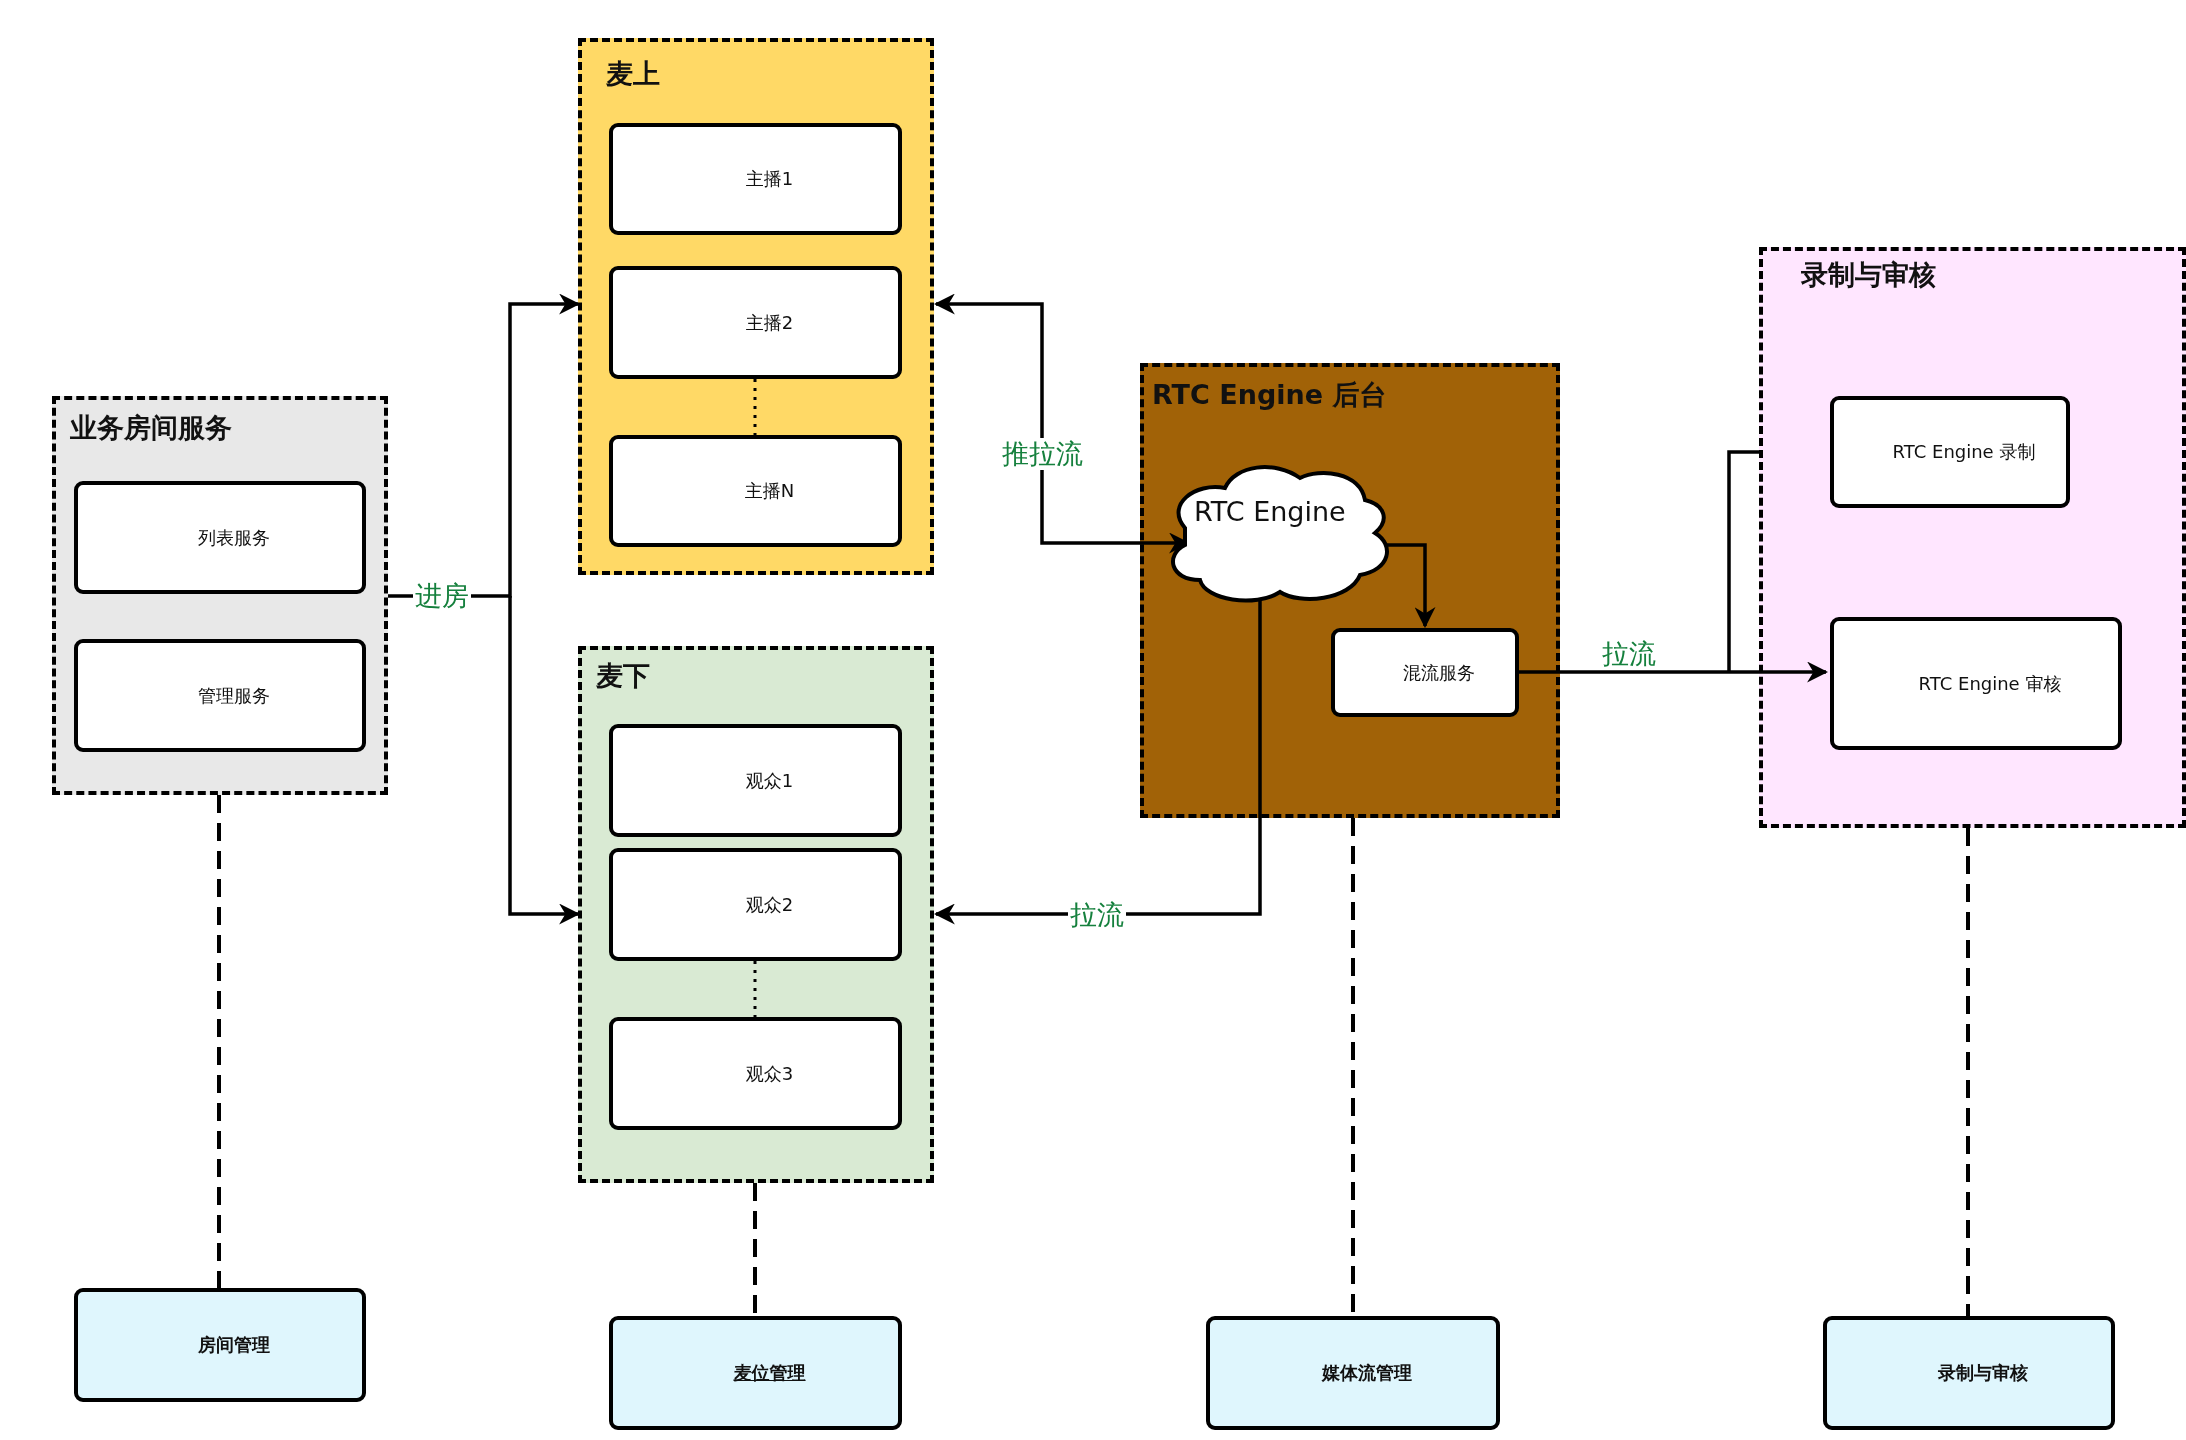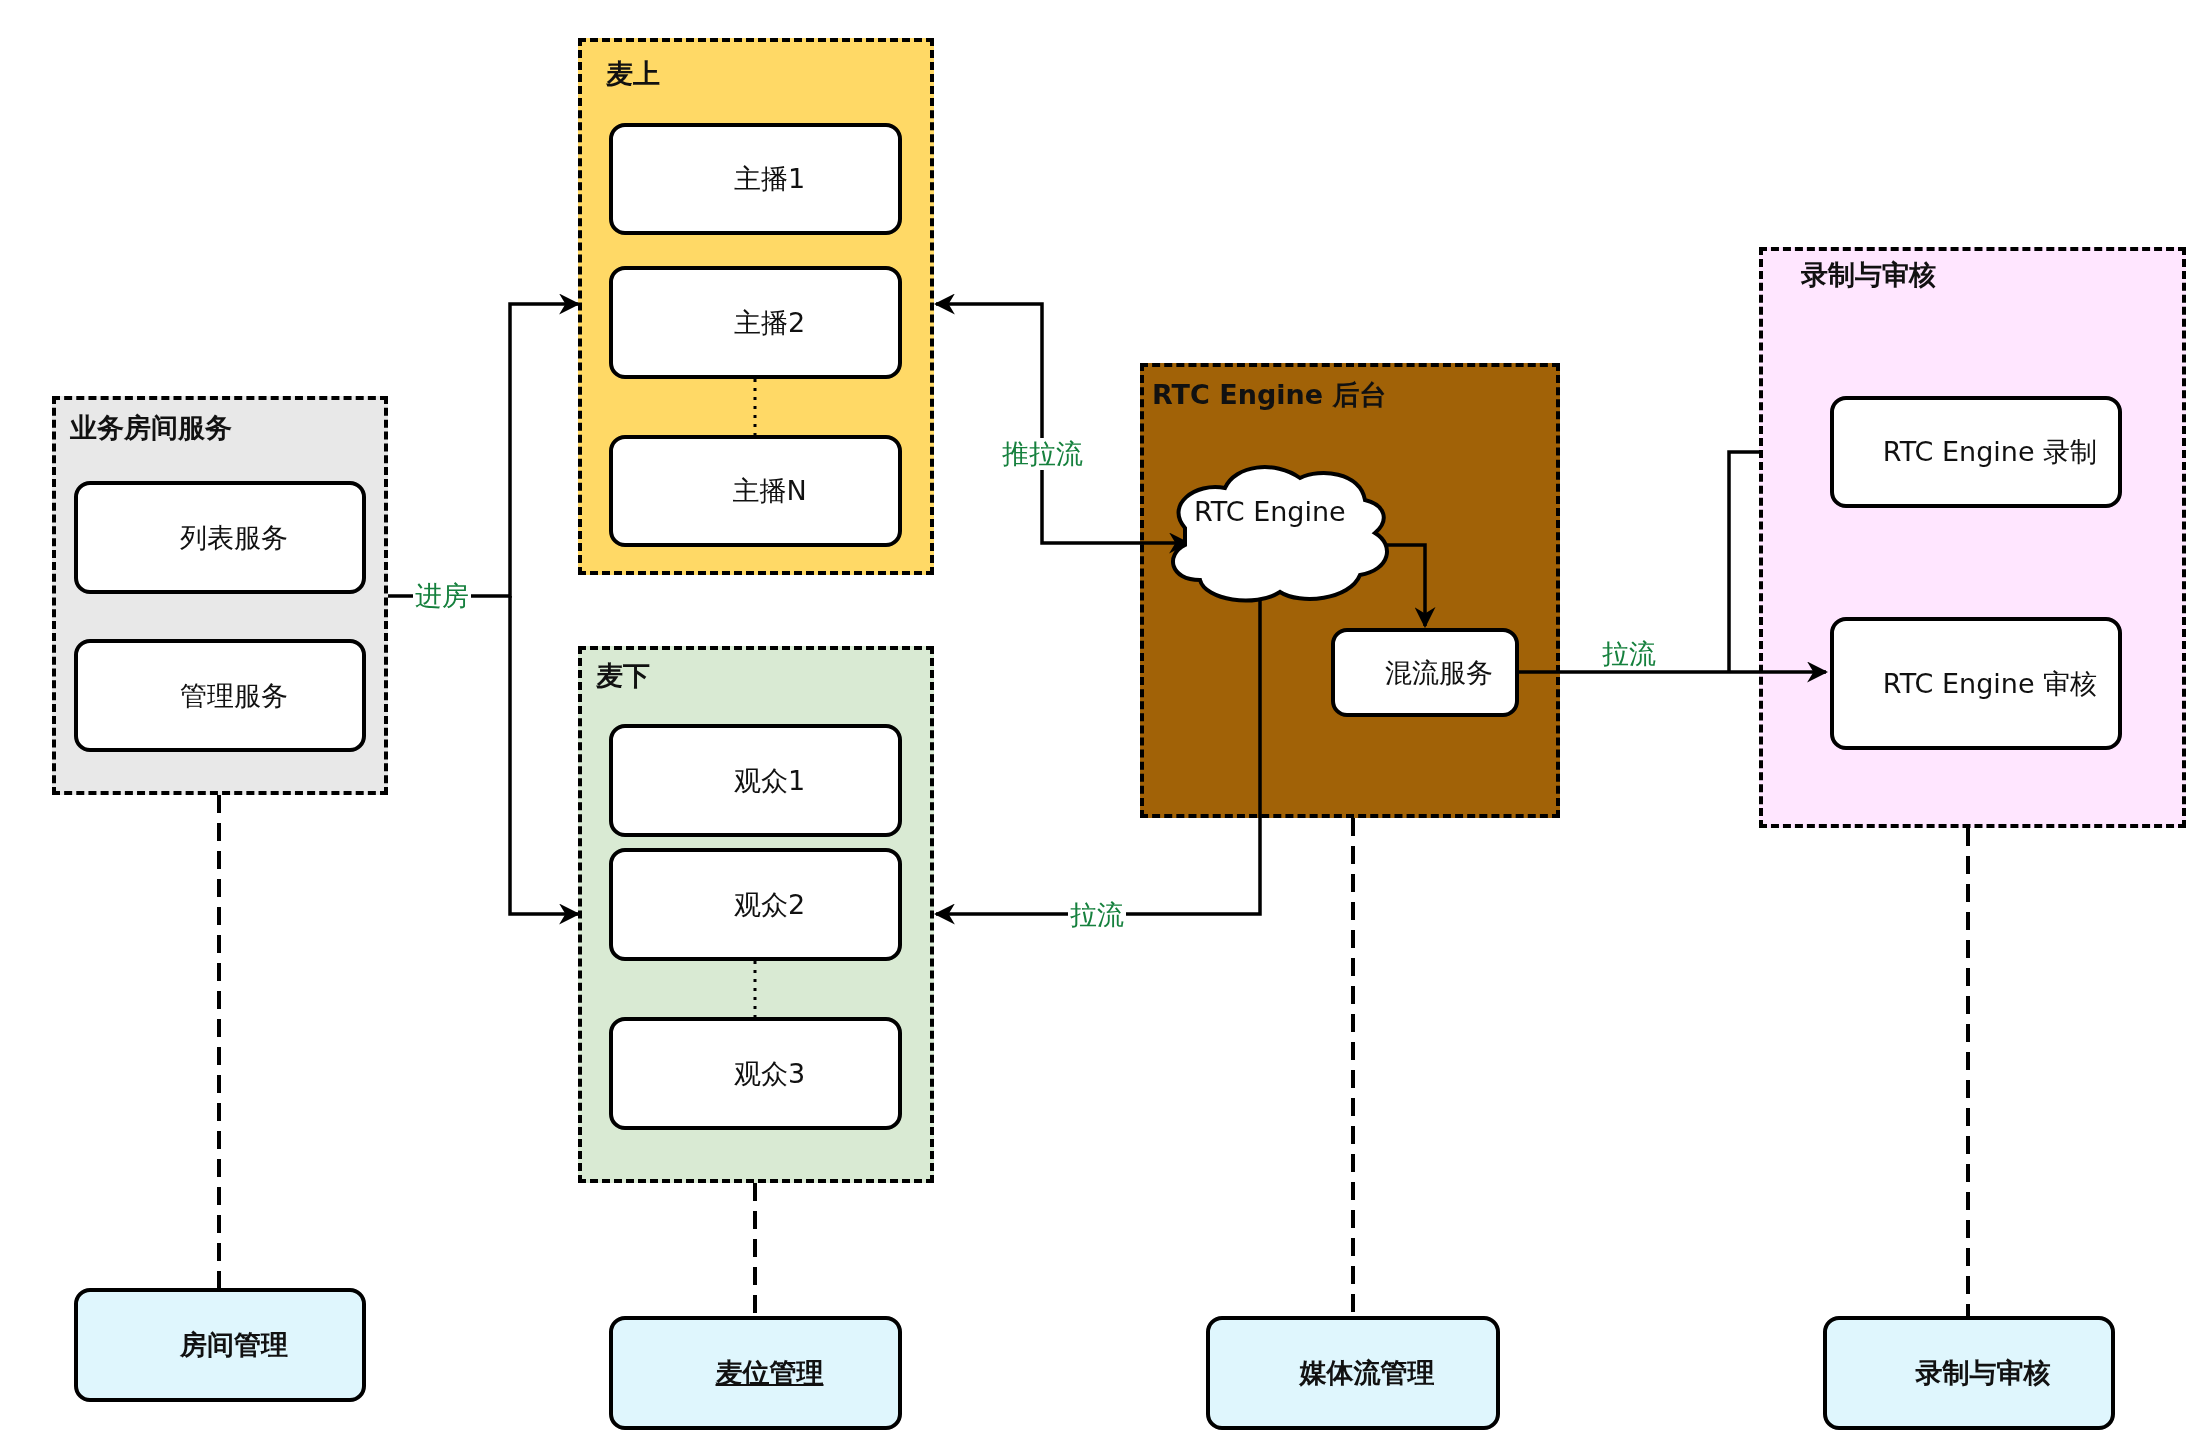--- a/index.html
+++ b/index.html
@@ -1,20 +1,20 @@
 <!DOCTYPE html>
 <html><head>
 <meta charset="utf-8">
 <style>
   html,body{margin:0;padding:0;background:#fff;}
   body{width:2186px;height:1440px;position:relative;overflow:hidden;font-family:"DejaVu Sans","Liberation Sans",sans-serif;}
   svg{position:absolute;left:0;top:0;}
   .grp{position:absolute;box-sizing:border-box;border:4px dashed #000;}
   .grp-title{position:absolute;font-weight:bold;font-size:27px;color:#111;white-space:nowrap;}
-  .node{position:absolute;box-sizing:border-box;border:4px solid #000;border-radius:16px;background:#fff;display:flex;align-items:center;justify-content:center;font-size:27px;color:#111;padding-left:28px;}
+  .node{position:absolute;box-sizing:border-box;border:4px solid #000;border-radius:9px;background:#fff;display:flex;align-items:center;justify-content:center;font-size:18px;color:#111;padding-left:28px;}
   .node.bottom{background:#dff6fd;font-weight:bold;}
   .lbl{position:absolute;font-size:27px;color:#15803d;background:#fff;padding:0 2px;white-space:nowrap;line-height:32px;}
   .lbl.tr{background:transparent;}
   .cloudtxt{position:absolute;font-size:27px;color:#111;white-space:nowrap;}
 </style>
 </head>
 <body>
 
 <div class="grp" style="left:52px;top:396px;width:336px;height:399px;background:#e8e8e8;">
   <div class="grp-title" style="left:14px;top:10px;">业务房间服务</div>
@@ -75,21 +75,21 @@
 <div class="node" style="left:609px;top:266px;width:293px;height:113px;">主播2</div>
 <div class="node" style="left:609px;top:435px;width:293px;height:112px;">主播N</div>
 
 <div class="node" style="left:609px;top:704px;width:293px;height:113px;margin-top:20px;">观众1</div>
 <div class="node" style="left:609px;top:848px;width:293px;height:113px;">观众2</div>
 <div class="node" style="left:609px;top:1017px;width:293px;height:113px;">观众3</div>
 
 <div class="cloudtxt" style="left:1194px;top:496px;">RTC Engine</div>
 <div class="node" style="left:1331px;top:628px;width:188px;height:89px;">混流服务</div>
 
-<div class="node" style="left:1830px;top:396px;width:292px;height:112px;">RTC Engine 录制</div>
+<div class="node" style="left:1830px;top:396px;width:240px;height:112px;">RTC Engine 录制</div>
 <div class="node" style="left:1830px;top:617px;width:292px;height:133px;">RTC Engine 审核</div>
 
 <div class="lbl" style="left:413px;top:580px;">进房</div>
 <div class="lbl" style="left:1000px;top:438px;">推拉流</div>
 <div class="lbl" style="left:1068px;top:899px;">拉流</div>
 <div class="lbl tr" style="left:1600px;top:638px;">拉流</div>
 
 <div class="node bottom" style="left:74px;top:1288px;width:292px;height:114px;">房间管理</div>
 <div class="node bottom" style="left:609px;top:1316px;width:293px;height:114px;text-decoration:underline;">麦位管理</div>
 <div class="node bottom" style="left:1206px;top:1316px;width:294px;height:114px;">媒体流管理</div>

